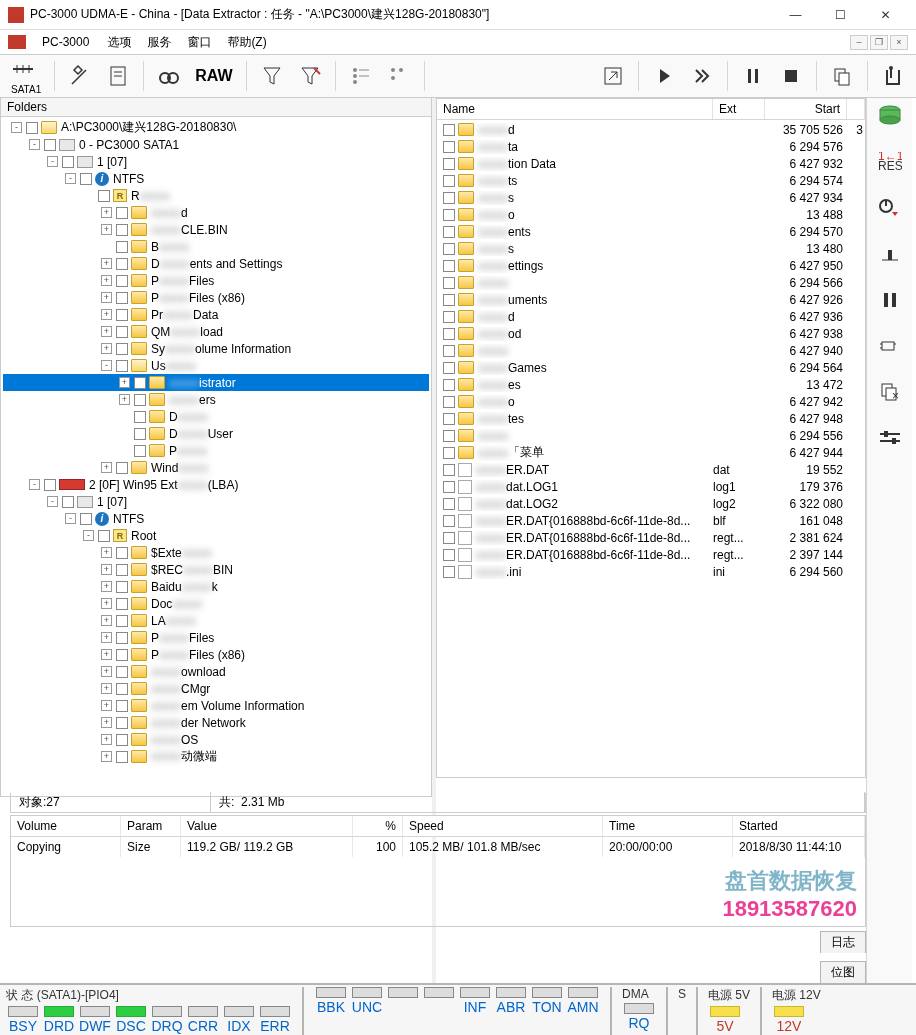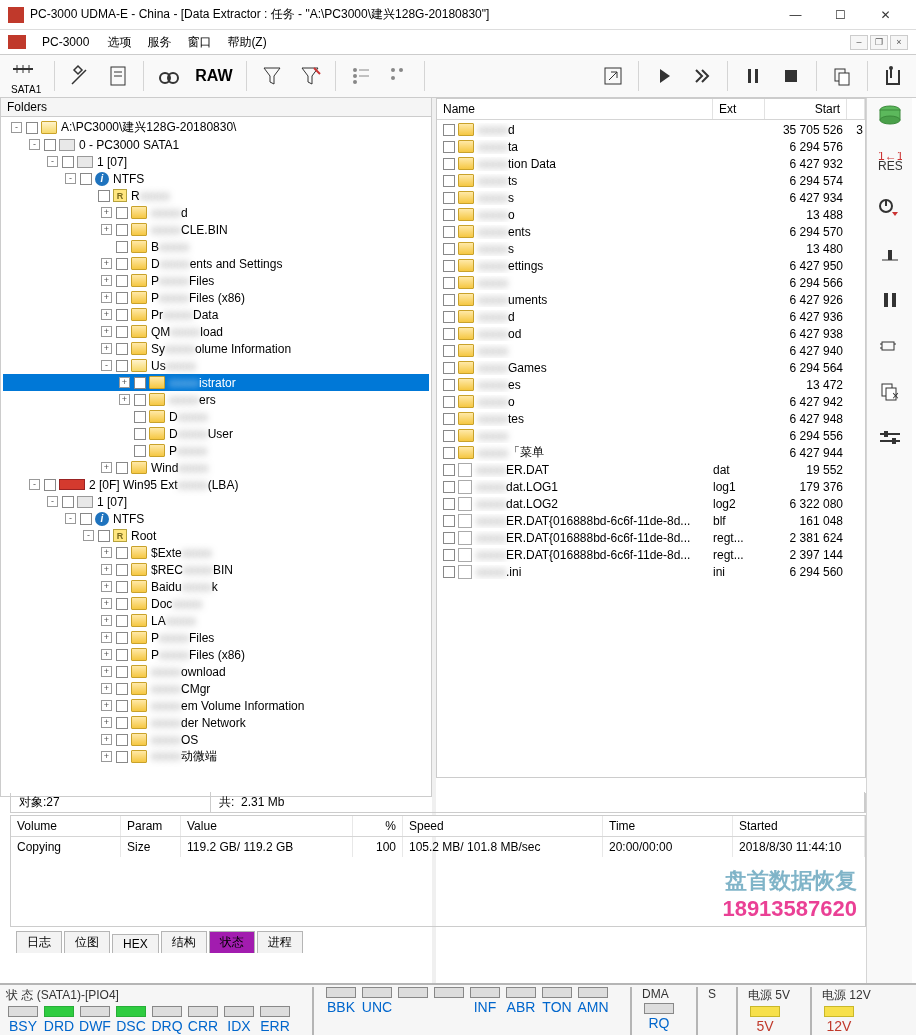--- a/index.html
+++ b/index.html
@@ -67,25 +67,25 @@
 .procpanel { border: 1px solid #ccc; margin-top: 2px; height: 112px; display:flex; flex-direction:column; position:relative;}
 .prochdr { display: flex; background: #fff; border-bottom: 1px solid #d5d5d5; }
 .prochdr .pcol, .procrow .pcol { padding: 3px 6px; border-right: 1px solid #e8e8e8; }
 .procrow { display: flex; }
 .pcol.process{width:110px;} .pcol.param{width:60px;} .pcol.value{width:172px;} .pcol.pct{width:50px;text-align:right;} .pcol.speed{width:200px;} .pcol.time{width:130px;} .pcol.started{flex:1;}
 
 .watermark { position:absolute; right:8px; bottom:4px; text-align:right; font-family: "SimHei","Microsoft YaHei"; }
 .watermark .wm1 { font-size: 22px; color: rgba(60,140,170,0.65); font-weight:bold;}
 .watermark .wm2 { font-size: 22px; color: rgba(230,30,130,0.85); font-weight:bold;}
 
-.tabs { display: flex; gap: 2px; margin-top: 4px; padding-left: 6px; height: 22px; align-items:flex-end;}
+.tabs { display: flex; gap: 8px; margin-top: 4px; padding-left: 6px; height: 22px; align-items:flex-end;flex-direction:column;}
 .tab { border: 1px solid #b5b5b5; border-bottom: none; padding: 2px 10px; background: #f3f3f3; font-size: 12px;}
 .tab.active { background: #a21caf; }
 
-.statusbar { position:absolute; bottom:0; left:0; right:0; height: 52px; border-top: 2px solid #b5b5b5; background: #f6f6f6; display:flex; padding: 2px 6px 0 6px; gap: 20px;}
+.statusbar { position:absolute; bottom:0; left:0; right:0; height: 52px; border-top: 2px solid #b5b5b5; background: #f6f6f6; display:flex; padding: 2px 6px 0 6px; gap: 10px;}
 .sgrp { display:flex; flex-direction:column; }
 .sgrp .lbl { font-size: 12px; color:#333; padding-bottom:2px;}
 .leds { display:flex; gap: 2px;}
 .led { display:flex; flex-direction:column; align-items:center; width: 34px;}
 .led .box { width: 30px; height: 11px; border: 1px solid #888; background: #ddd;}
 .led .box.on { background: #2ecc40; border-color:#27ae38;}
 .led .box.ylw { background: #f7e04b; border-color:#c9b82a;}
 .led .txt { font-size: 14px; color: #0066cc; margin-top:1px;}
 .led .txt.r { color: #c0392b;}
 .sgrp.bordered { border-left: 2px solid #b5b5b5; padding-left: 10px;}

